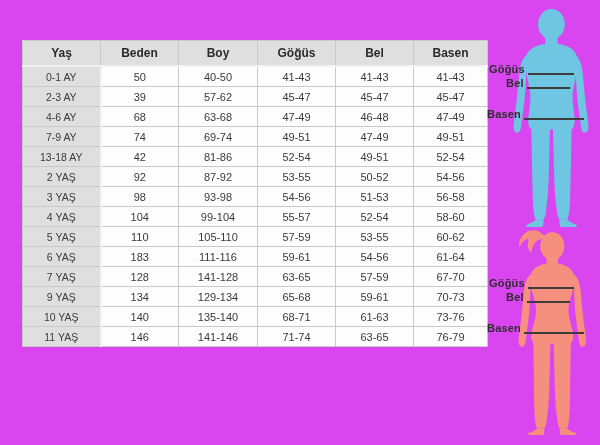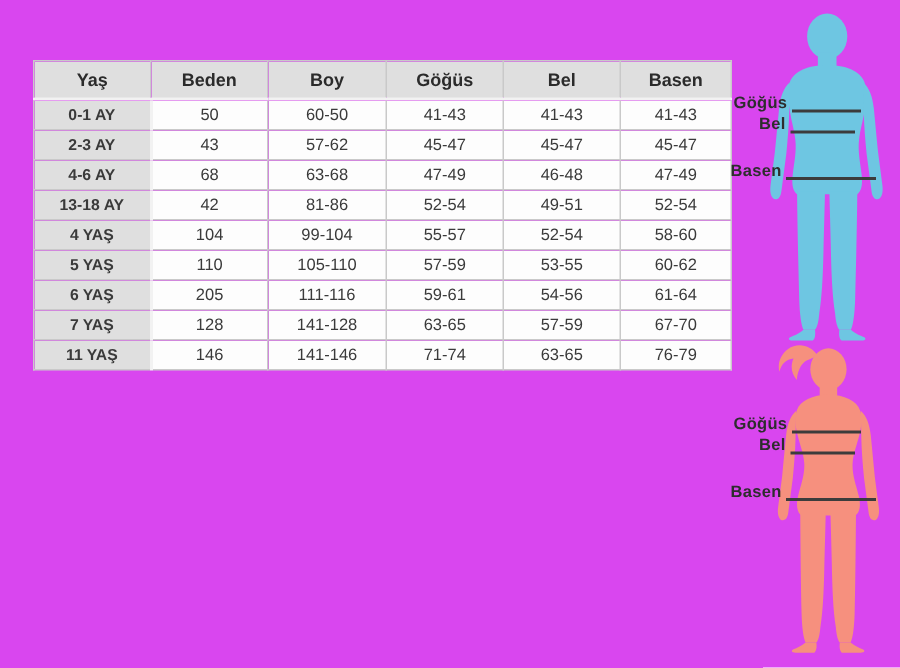--- a/index.html
+++ b/index.html
@@ -15,21 +15,21 @@
     border:1px solid #c9c9c9;text-align:center;vertical-align:middle;
     padding:0;overflow:hidden;white-space:nowrap;
   }
   .size-table thead th{
     height:24px;background:#dfdfdf;color:#2b2b2b;
     font-size:12px;font-weight:bold;
     border-bottom:2px solid #f2f2f2;
   }
   .size-table tbody th{
     height:19px;background:#dfdfdf;color:#3a3a3a;
-    font-size:10.5px;font-weight:bold;
+    font-size:10.5px;font-weight:normal;
     border-right:2px solid #f2f2f2;
   }
   .size-table tbody td{
     height:19px;background:#fdfdfd;color:#3a3a3a;font-size:11px;
   }
   .figure{position:absolute;}
   .figure svg{display:block;}
   .mrow{
     position:absolute;display:flex;align-items:flex-end;height:15px;
     font-size:11px;font-weight:bold;color:#2d2d2d;
@@ -59,80 +59,120 @@
         <th>Boy</th>
         <th>Göğüs</th>
         <th>Bel</th>
         <th>Basen</th>
       </tr>
     </thead>
     <tbody>
       <tr>
         <th>0-1 AY</th>
         <td>50</td>
-        <td>60-50</td>
+        <td>40-50</td>
         <td>41-43</td>
         <td>41-43</td>
         <td>41-43</td>
       </tr>
       <tr>
         <th>2-3 AY</th>
-        <td>43</td>
+        <td>39</td>
         <td>57-62</td>
         <td>45-47</td>
         <td>45-47</td>
         <td>45-47</td>
       </tr>
       <tr>
         <th>4-6 AY</th>
         <td>68</td>
         <td>63-68</td>
         <td>47-49</td>
         <td>46-48</td>
         <td>47-49</td>
       </tr>
       <tr>
+        <th>7-9 AY</th>
+        <td>74</td>
+        <td>69-74</td>
+        <td>49-51</td>
+        <td>47-49</td>
+        <td>49-51</td>
+      </tr>
+      <tr>
         <th>13-18 AY</th>
         <td>42</td>
         <td>81-86</td>
         <td>52-54</td>
         <td>49-51</td>
         <td>52-54</td>
       </tr>
       <tr>
+        <th>2 YAŞ</th>
+        <td>92</td>
+        <td>87-92</td>
+        <td>53-55</td>
+        <td>50-52</td>
+        <td>54-56</td>
+      </tr>
+      <tr>
+        <th>3 YAŞ</th>
+        <td>98</td>
+        <td>93-98</td>
+        <td>54-56</td>
+        <td>51-53</td>
+        <td>56-58</td>
+      </tr>
+      <tr>
         <th>4 YAŞ</th>
         <td>104</td>
         <td>99-104</td>
         <td>55-57</td>
         <td>52-54</td>
         <td>58-60</td>
       </tr>
       <tr>
         <th>5 YAŞ</th>
         <td>110</td>
         <td>105-110</td>
         <td>57-59</td>
         <td>53-55</td>
         <td>60-62</td>
       </tr>
       <tr>
         <th>6 YAŞ</th>
-        <td>205</td>
+        <td>183</td>
         <td>111-116</td>
         <td>59-61</td>
         <td>54-56</td>
         <td>61-64</td>
       </tr>
       <tr>
         <th>7 YAŞ</th>
         <td>128</td>
         <td>141-128</td>
         <td>63-65</td>
         <td>57-59</td>
         <td>67-70</td>
+      </tr>
+      <tr>
+        <th>9 YAŞ</th>
+        <td>134</td>
+        <td>129-134</td>
+        <td>65-68</td>
+        <td>59-61</td>
+        <td>70-73</td>
+      </tr>
+      <tr>
+        <th>10 YAŞ</th>
+        <td>140</td>
+        <td>135-140</td>
+        <td>68-71</td>
+        <td>61-63</td>
+        <td>73-76</td>
       </tr>
       <tr>
         <th>11 YAŞ</th>
         <td>146</td>
         <td>141-146</td>
         <td>71-74</td>
         <td>63-65</td>
         <td>76-79</td>
       </tr>
     </tbody>

